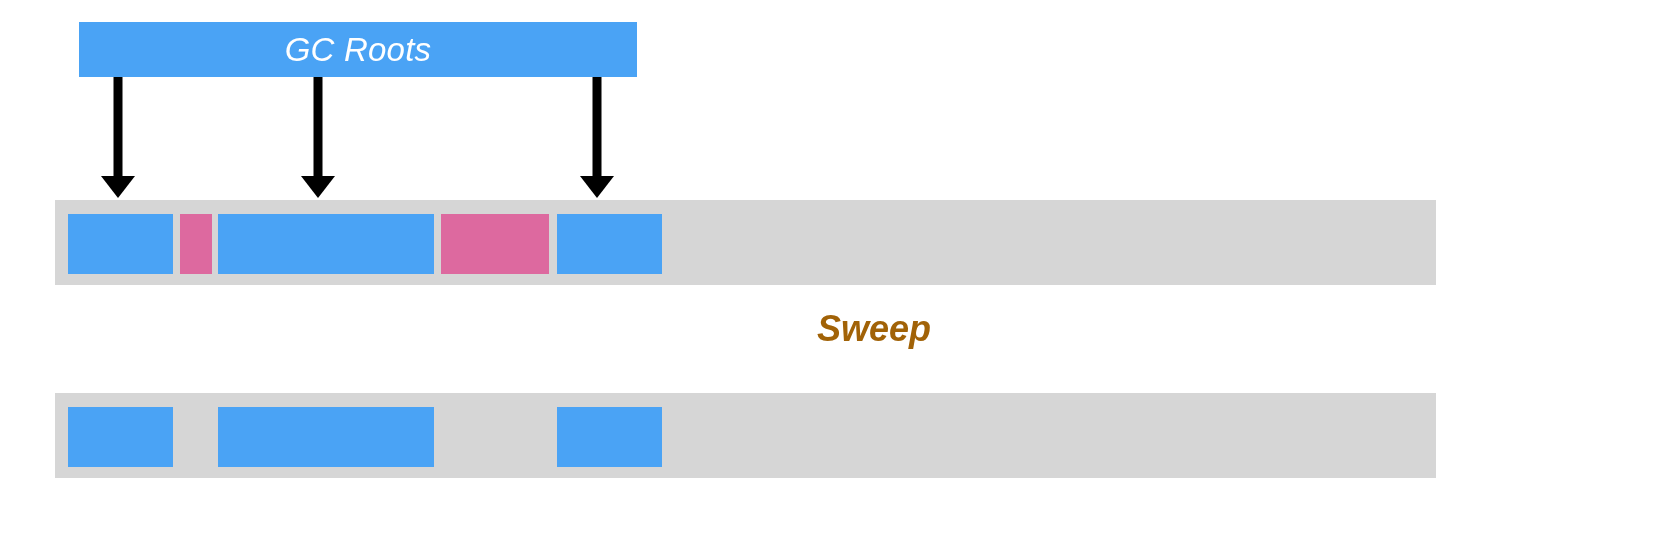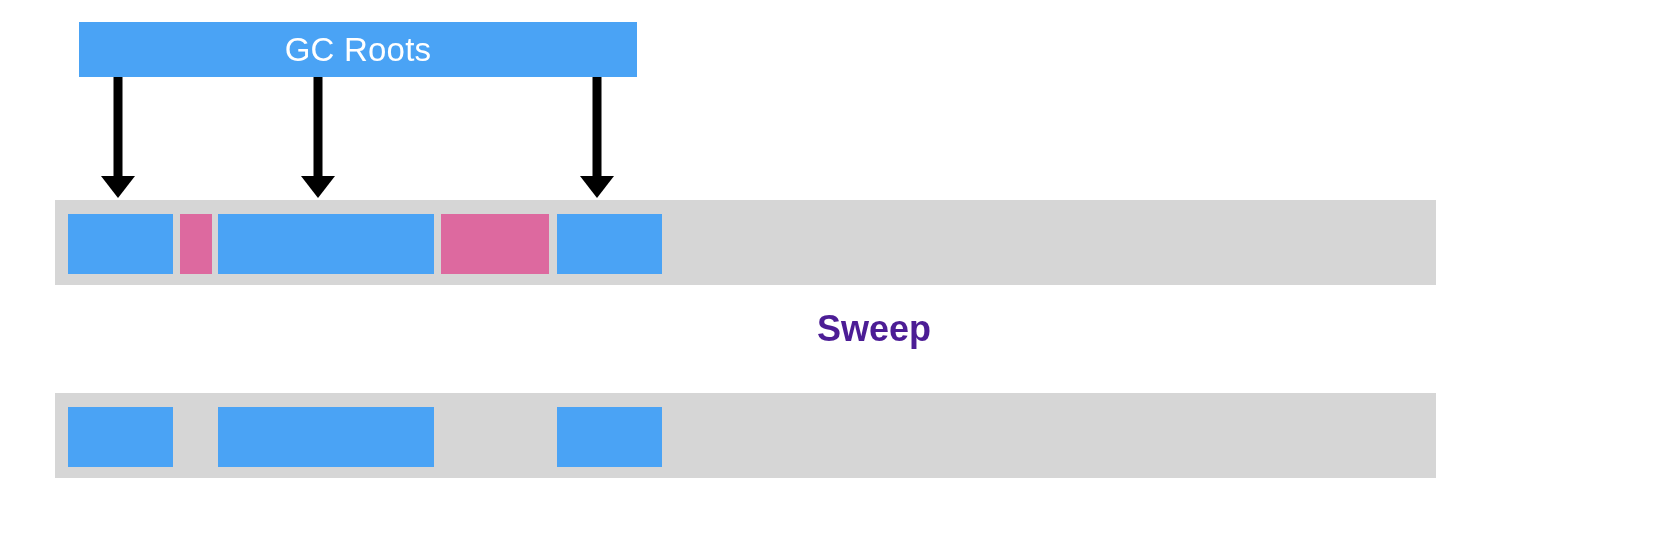--- a/index.html
+++ b/index.html
@@ -9,20 +9,21 @@
   }
   body {
     font-family: "Liberation Sans", sans-serif;
   }
   #stage {
     position: relative;
     width: 1436px;
     height: 540px;
     background: #ffffff;
     overflow: hidden;
+    font-style: italic;
   }
 
   
   .roots-box {
     position: absolute;
     left: 79px;
     top: 22px;
     width: 558px;
     height: 55px;
     background: #4aa3f5;
@@ -69,21 +70,21 @@
 
   
   .caption {
     position: absolute;
     left: 0;
     top: 308px;
     width: 1668px;
     text-align: center;
     font-size: 36px;
     font-weight: bold;
-    color: #4c1d95;
+    color: #a16207;
     font-family: "Liberation Sans", sans-serif;
   }
   .caption span { display: inline-block; transform: translateX(40px); }
 </style>
 </head>
 <body>
 
 <div id="stage">
 
   <div class="roots-box">

